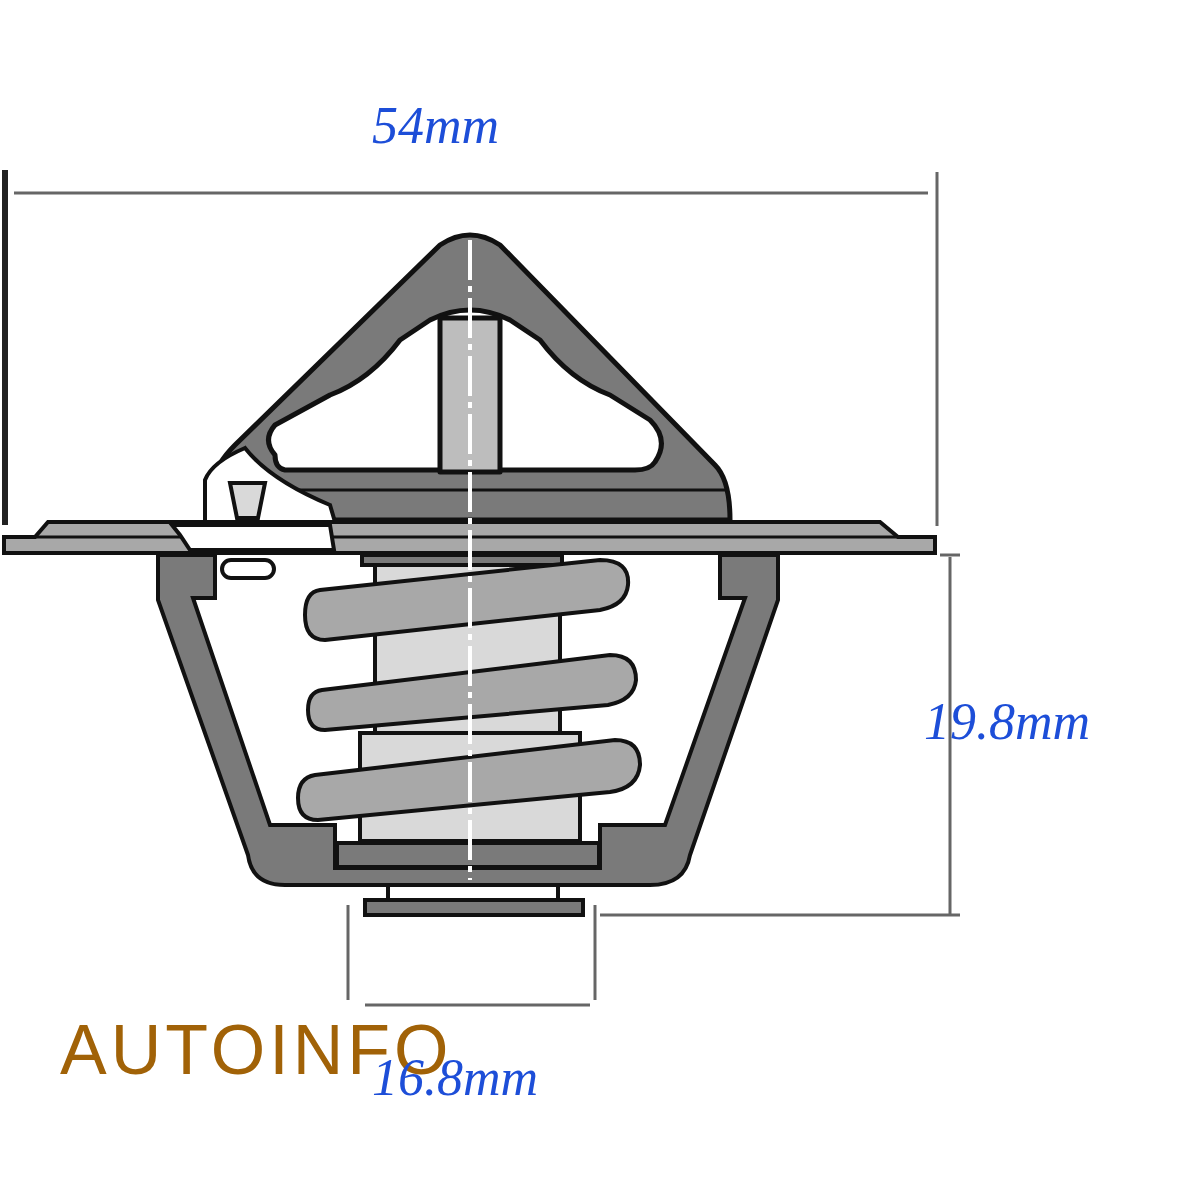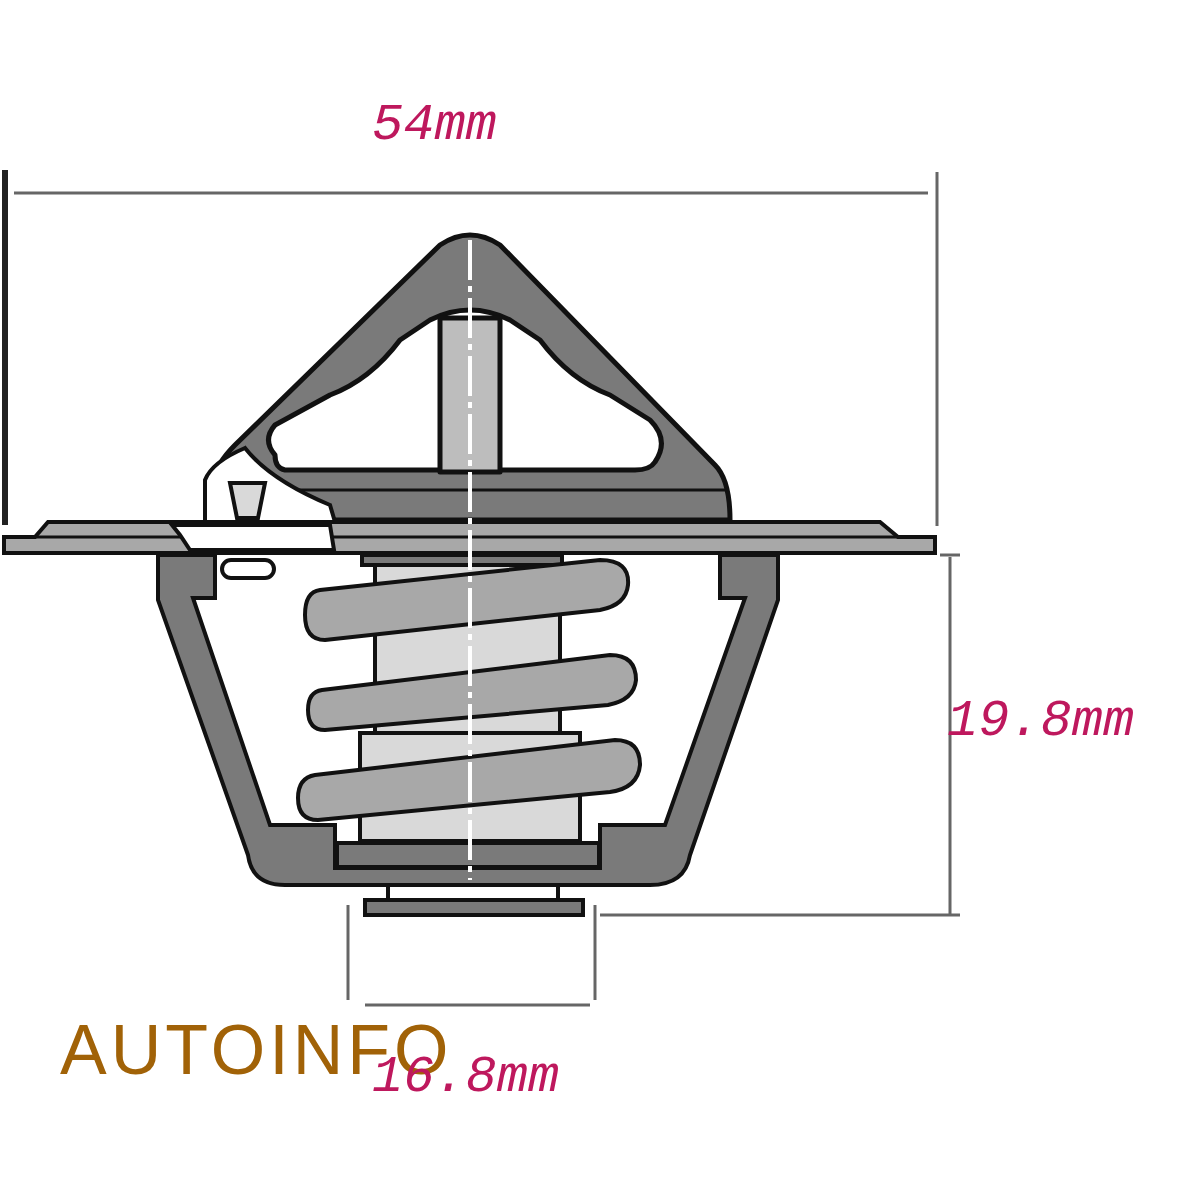--- a/index.html
+++ b/index.html
@@ -1,23 +1,23 @@
 <!DOCTYPE html>
 <html><head>
 <meta charset="utf-8">
 <style>
   html, body { margin: 0; padding: 0; background: #ffffff; }
   body { width: 1200px; height: 1200px; position: relative; overflow: hidden;
          font-family: "Liberation Sans", sans-serif; }
   #diagram { position: absolute; left: 0; top: 0; width: 1200px; height: 1200px; }
-  .dim-label { position: absolute; font-family: Liberation Mono, monospace;
-               font-style: italic; color: #be185d; font-size: 52px; line-height: 1;
+  .dim-label { position: absolute; font-family: Liberation Serif, serif;
+               font-style: italic; color: #1d4ed8; font-size: 52px; line-height: 1;
                letter-spacing: 0px; white-space: nowrap; }
   #lbl-width  { left: 372px; top: 100px; }
-  #lbl-height { left: 947px; top: 696px; text-align: right; }
+  #lbl-height { left: 924px; top: 696px; text-align: right; }
   #lbl-base   { left: 372px; top: 1052px; }
   #watermark { position: absolute; left: 60px; top: 1010px; font-size: 70px;
                color: #a16207; letter-spacing: 4px; font-family: "Liberation Sans", sans-serif;
                white-space: nowrap; }
 </style>
 </head>
 <body>
 
 <div id="watermark">AUTOINFO</div>
 

